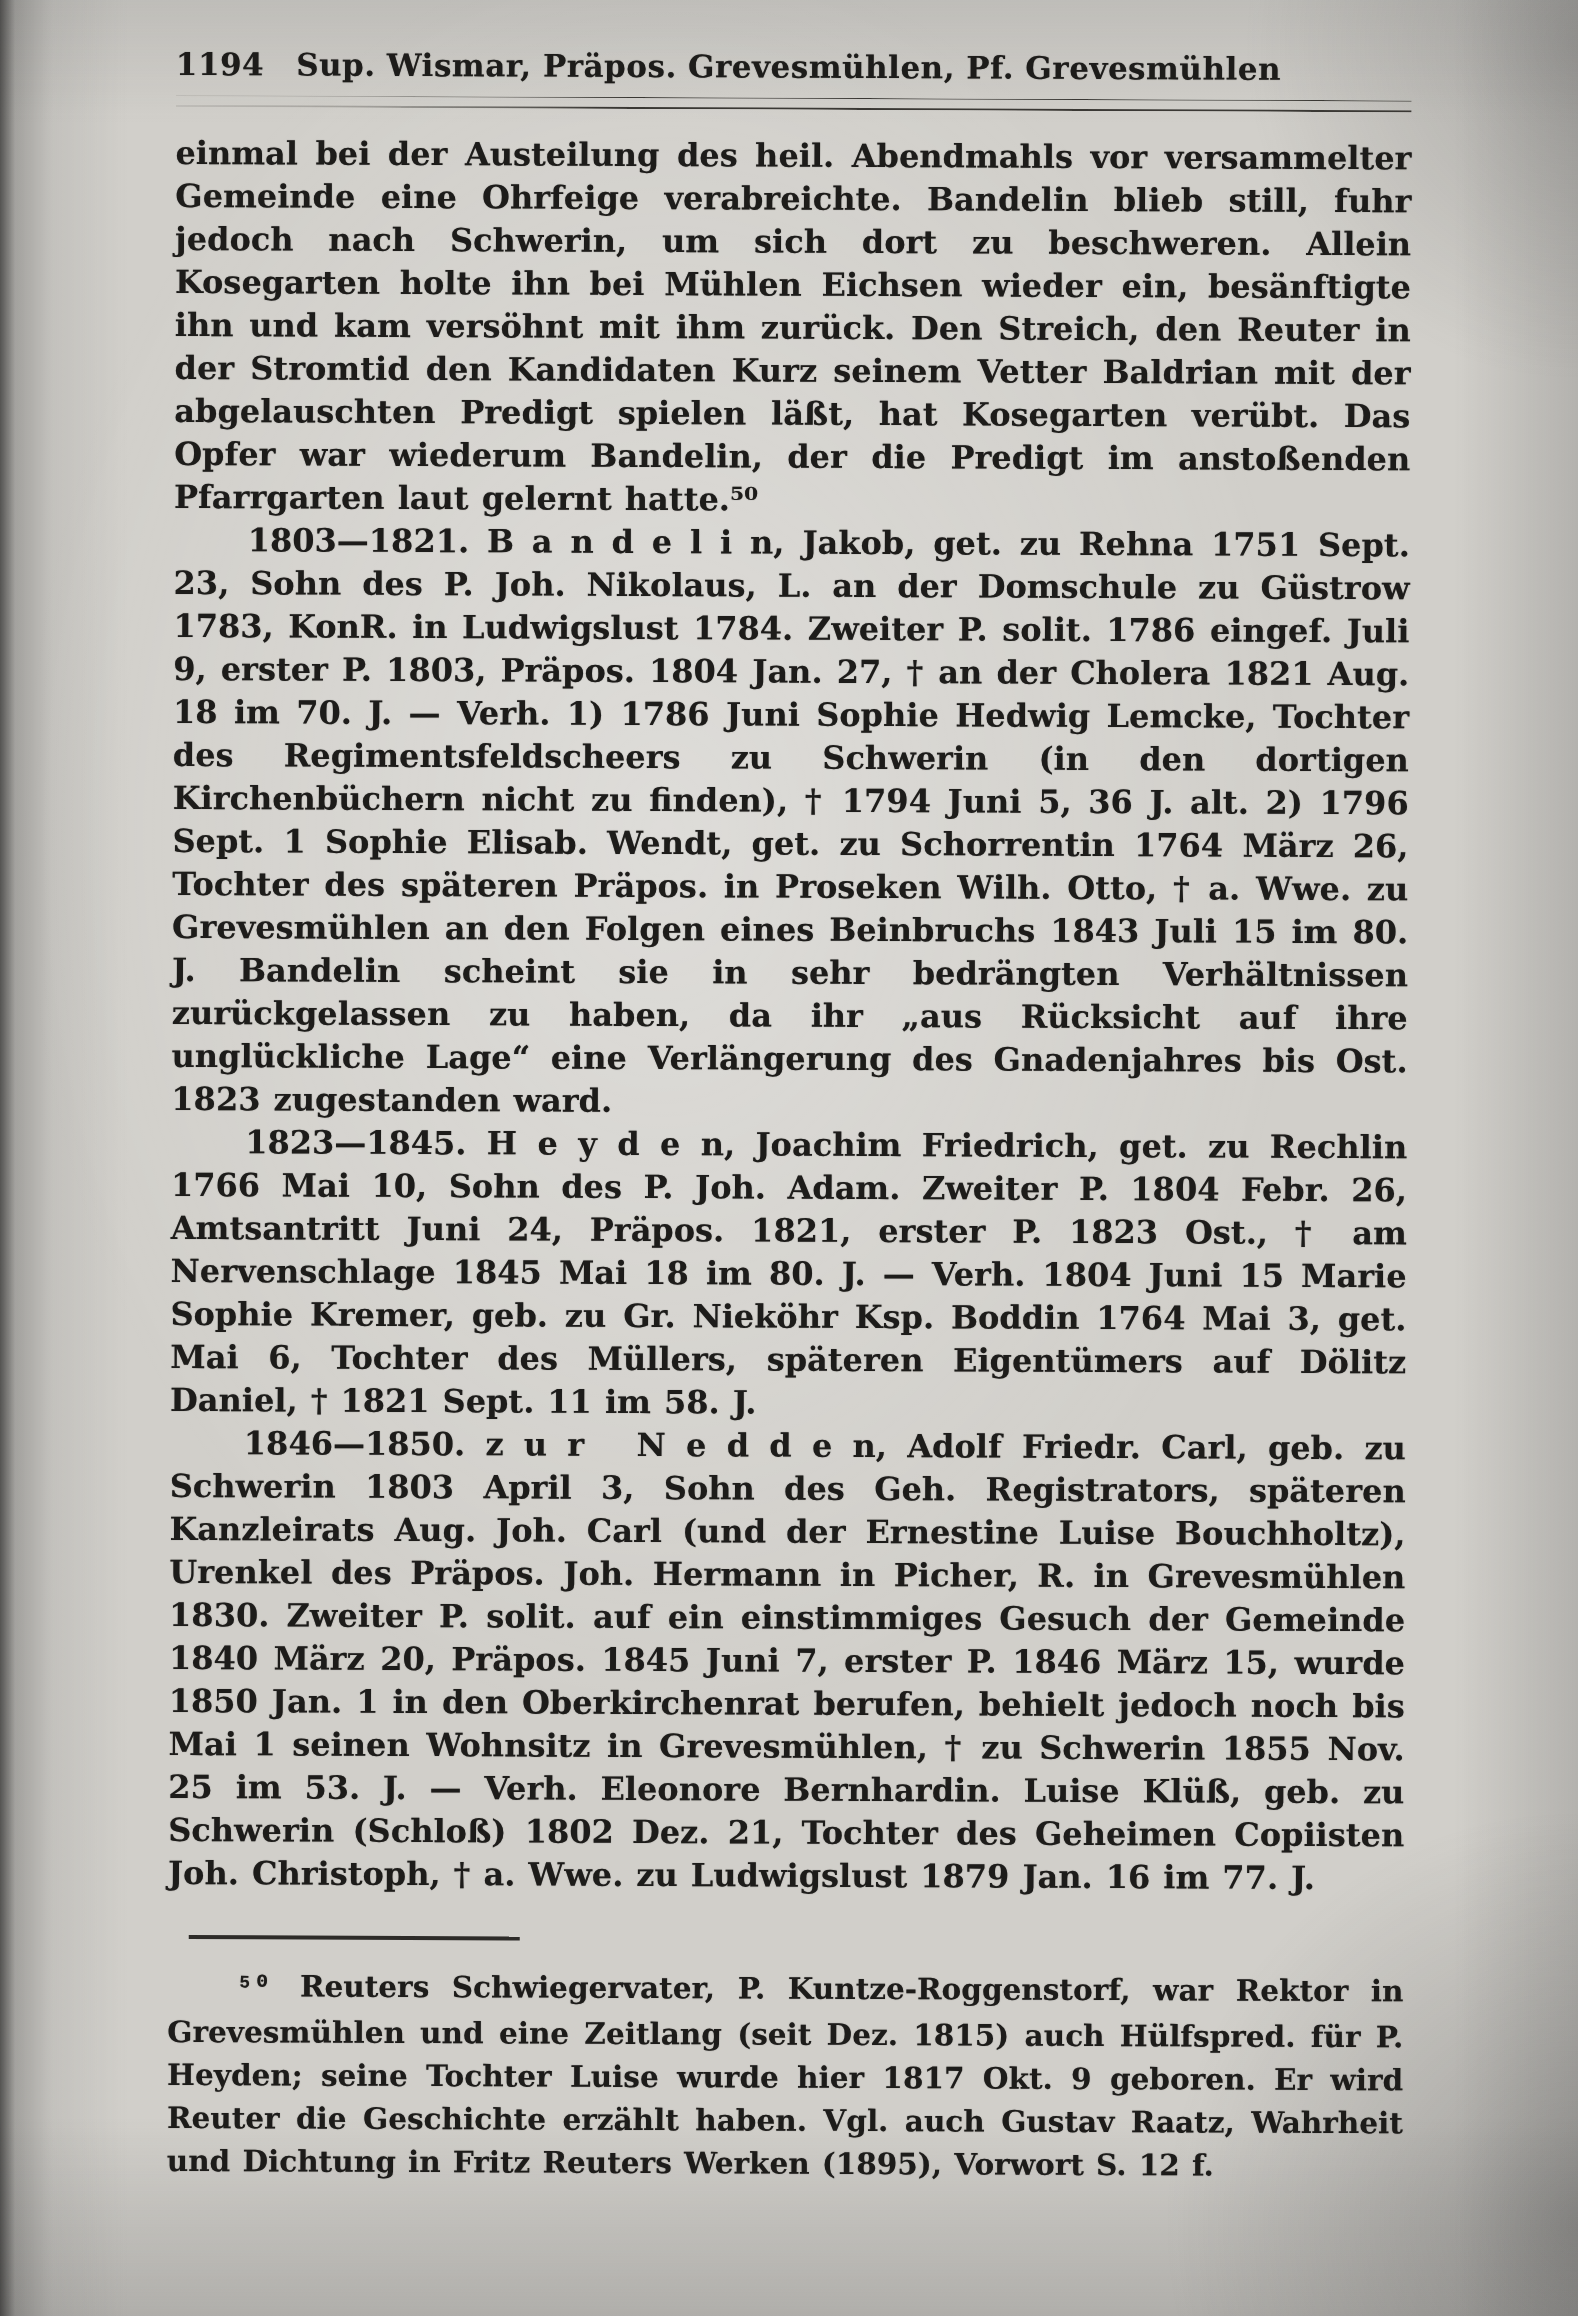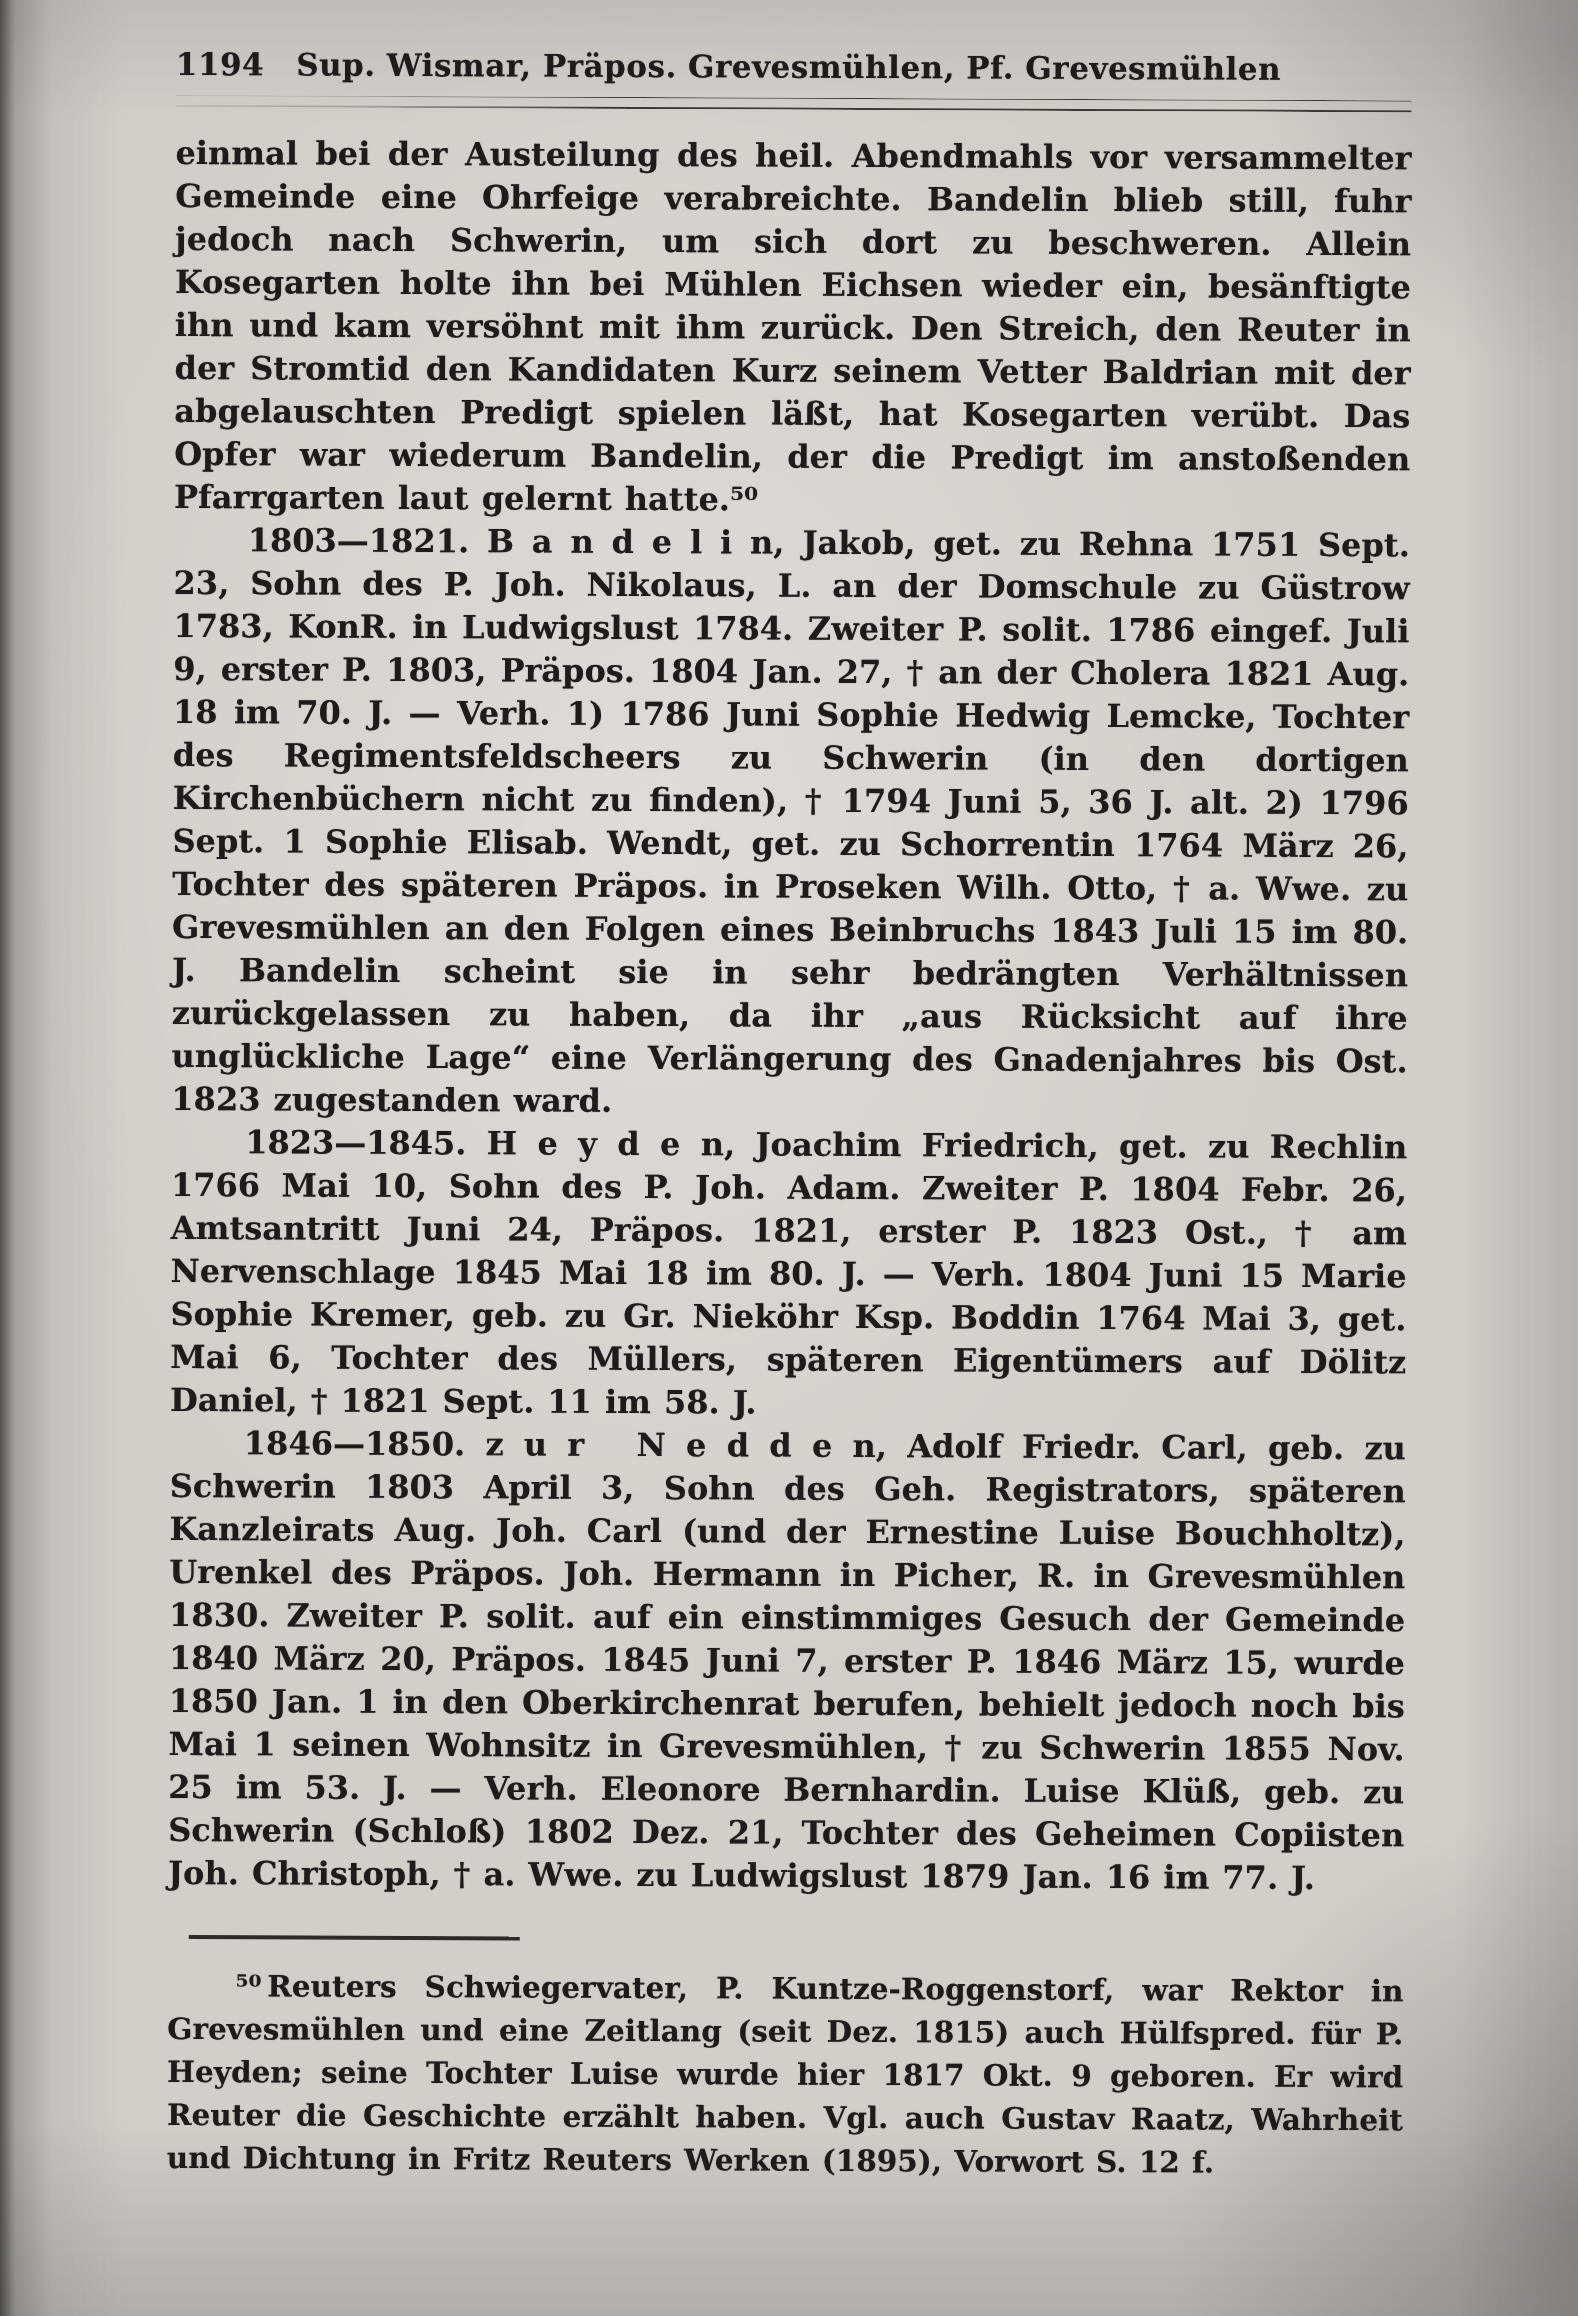--- a/index.html
+++ b/index.html
@@ -67,21 +67,21 @@
   .footnote {
     margin-top: 25px;
     font-size: 29.5px;
     font-weight: bold;
     line-height: 43px;
     text-align: justify;
     text-indent: 68px;
     text-shadow: 0 0 1px rgba(30,28,26,0.5);
     word-spacing: 1.9px;
   }
-  .footnote .fn-marker { margin-right: 6px; }
+  .footnote .fn-marker { margin-right: 29px; font-family: Liberation Mono, monospace; }
 </style>
 </head>
 <body>
 
 <div class="page-content">
 
   <div class="running-header">
     <span class="page-number">1194</span><span>Sup. Wismar, Präpos. Grevesmühlen, Pf. Grevesmühlen</span>
   </div>
 

